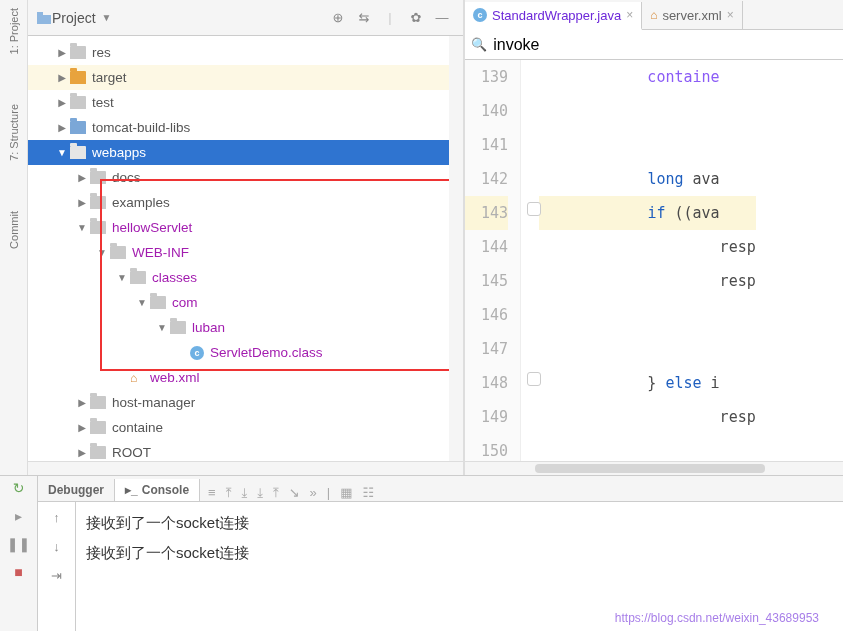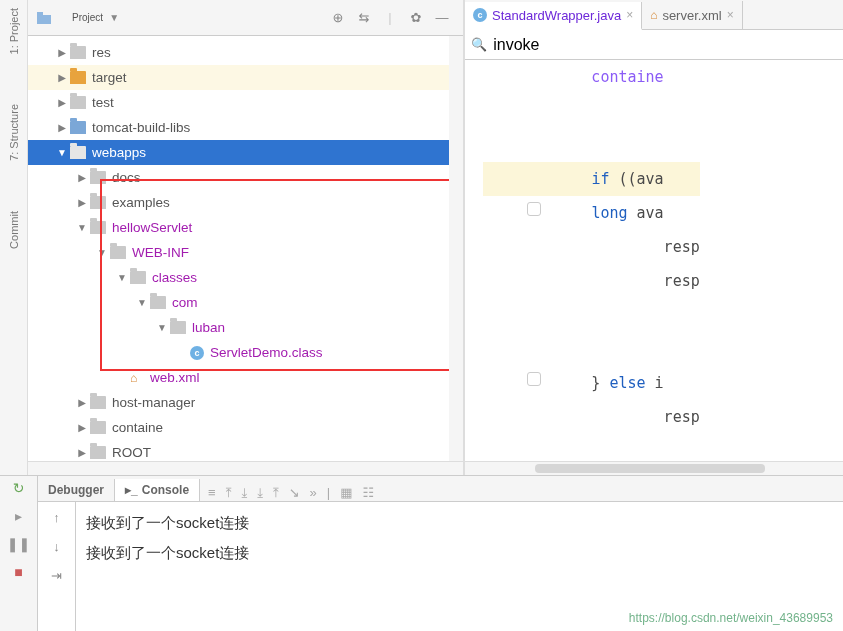--- a/index.html
+++ b/index.html
@@ -5,21 +5,21 @@
   * { margin:0; padding:0; box-sizing:border-box; }
   body { font-family: "Segoe UI", Arial, sans-serif; font-size:13px; color:#4a4a4a; background:#fff; width:843px; height:631px; overflow:hidden; position:relative; }
 
   
   .left-rail { position:absolute; left:0; top:0; width:28px; height:475px; background:#f5f5f5; border-right:1px solid #ddd; display:flex; flex-direction:column; align-items:center; padding-top:8px; gap:50px; }
   .left-rail .rail-item { writing-mode:vertical-rl; transform:rotate(180deg); font-size:11px; color:#777; cursor:pointer; display:flex; align-items:center; gap:4px; }
 
   
   .tree-panel { position:absolute; left:28px; top:0; width:436px; height:475px; border-right:1px solid #ddd; background:#fff; display:flex; flex-direction:column; }
   .tree-toolbar { height:36px; border-bottom:1px solid #ccc; background:#f5f5f5; display:flex; align-items:center; padding:0 8px; }
-  .tree-toolbar .proj-label { font-size:10px; color:#555; margin-left:20px; }
+  .tree-toolbar .proj-label { font-size:14px; color:#555; margin-left:0; }
   .tree-toolbar .dd-arr { margin-left:6px; font-size:10px; color:#888; }
   .tree-toolbar .spacer { flex:1; }
   .tree-toolbar .tbtn { width:22px; height:22px; display:flex; align-items:center; justify-content:center; color:#888; margin:0 2px; cursor:pointer; }
   .tree-body { flex:1; overflow:auto; position:relative; padding-top:4px; }
   .tree-row { height:25px; display:flex; align-items:center; padding-left:8px; font-size:13.5px; color:#555; cursor:pointer; }
   .tree-row .arrow { width:12px; font-size:10px; color:#808080; display:inline-block; text-align:center; margin-right:2px; }
   .tree-row .folder { width:16px; height:13px; background:#c9c9c9; border-radius:1px 1px 0 0; display:inline-block; margin-right:6px; position:relative; }
   .tree-row .folder::before { content:""; position:absolute; top:-3px; left:0; width:7px; height:3px; background:#c9c9c9; border-radius:1px 1px 0 0; }
   .tree-row .folder.blue { background:#7ba7d7; }
   .tree-row .folder.blue::before { background:#7ba7d7; }
@@ -79,21 +79,21 @@
   .db-main { flex:1; display:flex; flex-direction:column; }
   .db-tabs { height:26px; border-bottom:1px solid #ccc; display:flex; align-items:flex-end; background:#f5f5f5; }
   .db-tab { padding:4px 10px; font-size:12px; color:#666; border-right:1px solid #ccc; cursor:pointer; display:flex; align-items:center; gap:4px;font-weight:bold; }
   .db-tab.active { background:#fff; }
   .db-tb-icons { display:flex; gap:10px; padding:0 8px; color:#aaa; font-size:13px; }
   .db-content { flex:1; display:flex; }
   .db-nav { width:38px; border-right:1px solid #ccc; display:flex; flex-direction:column; align-items:center; padding-top:8px; gap:14px; background:#fff; }
   .db-nav .ar { color:#888; font-size:13px; cursor:pointer; }
   .db-console { flex:1; padding:6px 10px; font-size:15px; font-family:"Segoe UI",sans-serif; color:#333; position:relative; }
   .db-console .line { line-height:30px; }
-  .wm { position:absolute; right:10px; bottom:6px; color:#15803d; font-size:12px; opacity:0.6;margin-left:28px; }
+  .wm { position:absolute; right:24px; bottom:6px; color:#6d28d9; font-size:12px; opacity:0.6;margin-left:28px; }
 </style>
 </head>
 <body>
 
 <div class="left-rail">
   <div class="rail-item">1: Project</div>
   <div class="rail-item">7: Structure</div>
   <div class="rail-item">Commit</div>
 </div>
 
@@ -216,26 +216,40 @@
         <span class="ic-x">⌂</span>
         <span class="lbl plain">server.xml</span>
         <span class="close">×</span>
       </div>
     </div>
   <div class="ed-search">
     <span class="mag">🔍</span>
     <input value="invoke" style="">
   </div>
   <div class="ed-body">
+    <div class="gutter" id="gutter">
+        <div class="gl">139</div>
+        <div class="gl">140</div>
+        <div class="gl">141</div>
+        <div class="gl">142</div>
+        <div class="gl hl">143</div>
+        <div class="gl">144</div>
+        <div class="gl">145</div>
+        <div class="gl">146</div>
+        <div class="gl">147</div>
+        <div class="gl">148</div>
+        <div class="gl">149</div>
+        <div class="gl">150</div>
+      </div>
     <div class="glines" id="code">
         <div class="cl purple">            containe</div>
         <div class="cl"></div>
         <div class="cl"></div>
+        <div class="cl">            <span class="kw">long</span> ava</div>
         <div class="cl hl">            <span class="kw">if</span> ((ava</div>
-        <div class="cl">            <span class="kw">long</span> ava</div>
         <div class="cl">                    resp</div>
         <div class="cl">                    resp</div>
         <div class="cl"></div>
         <div class="cl"></div>
         <div class="cl">            } <span class="kw">else</span> i</div>
         <div class="cl">                    resp</div>
         <div class="cl"></div>
       </div>
     <div class="badge-gut" style="top:142px"></div>
     <div class="badge-gut" style="top:312px"></div>

